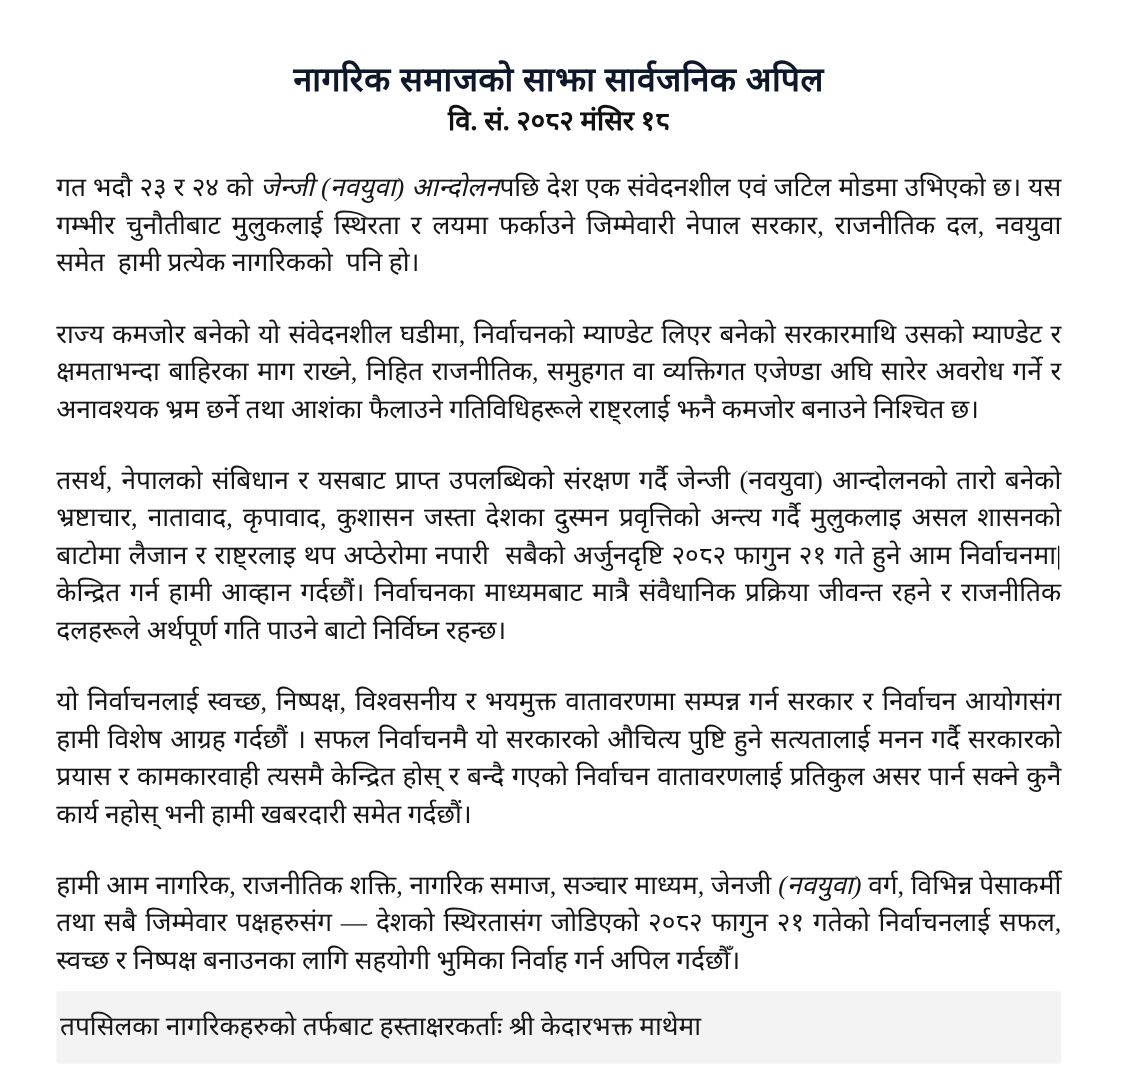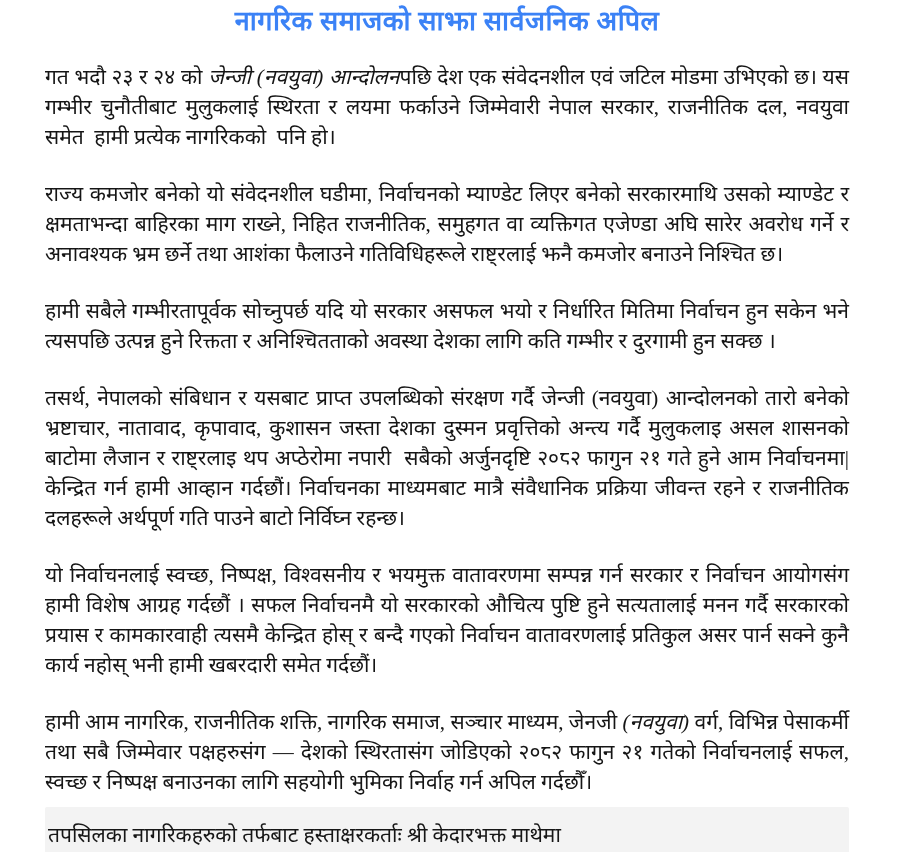--- a/index.html
+++ b/index.html
@@ -58,25 +58,25 @@
     font-size: 21px;
     line-height: 28px;
     text-align: left;
     border-radius: 2px;
   }
 </style>
 </head>
 <body>
 
 <main class="page">
-  <h1 class="doc-title" style="color: #3b82f6;">नागरिक समाजको साझा सार्वजनिक अपिल</h1>
+  <h1 class="doc-title" style="color: #0f172a; margin-top: 43px;">नागरिक समाजको साझा सार्वजनिक अपिल</h1>
+  <div class="doc-subtitle">वि. सं. २०८२ मंसिर १८</div>
 
   <section class="body-text">
       <p class="para"><span>गत भदौ २३ र २४ को </span><span class="italic">जेन्जी (नवयुवा) आन्दोलन</span><span>पछि देश एक संवेदनशील एवं जटिल मोडमा उभिएको छ। यस गम्भीर चुनौतीबाट मुलुकलाई स्थिरता र लयमा फर्काउने जिम्मेवारी नेपाल सरकार, राजनीतिक दल, नवयुवा समेत &nbsp;हामी प्रत्येक नागरिकको &nbsp;पनि हो।</span></p>
       <p class="para"><span>राज्य कमजोर बनेको यो संवेदनशील घडीमा, निर्वाचनको म्याण्डेट लिएर बनेको सरकारमाथि उसको म्याण्डेट र क्षमताभन्दा बाहिरका माग राख्ने, निहित राजनीतिक, समुहगत वा व्यक्तिगत एजेण्डा अघि सारेर अवरोध गर्ने र अनावश्यक भ्रम छर्ने तथा आशंका फैलाउने गतिविधिहरूले राष्ट्रलाई झनै कमजोर बनाउने निश्चित छ।</span></p>
-      <p class="para"><span>हामी सबैले गम्भीरतापूर्वक सोच्नुपर्छ यदि यो सरकार असफल भयो र निर्धारित मितिमा निर्वाचन हुन सकेन भने त्यसपछि उत्पन्न हुने रिक्तता र अनिश्चितताको अवस्था देशका लागि कति गम्भीर र दुरगामी हुन सक्छ ।</span></p>
       <p class="para"><span>तसर्थ, नेपालको संबिधान र यसबाट प्राप्त उपलब्धिको संरक्षण गर्दै जेन्जी (नवयुवा) आन्दोलनको तारो बनेको भ्रष्टाचार, नातावाद, कृपावाद, कुशासन जस्ता देशका दुस्मन प्रवृत्तिको अन्त्य गर्दै मुलुकलाइ असल शासनको बाटोमा लैजान र राष्ट्रलाइ थप अप्ठेरोमा नपारी &nbsp;सबैको अर्जुनदृष्टि २०८२ फागुन २१ गते हुने आम निर्वाचनमा</span><span class="caret">|</span><span> केन्द्रित गर्न हामी आव्हान गर्दछौं। निर्वाचनका माध्यमबाट मात्रै संवैधानिक प्रक्रिया जीवन्त रहने र राजनीतिक दलहरूले अर्थपूर्ण गति पाउने बाटो निर्विघ्न रहन्छ।</span></p>
       <p class="para"><span>यो निर्वाचनलाई स्वच्छ, निष्पक्ष, विश्वसनीय र भयमुक्त वातावरणमा सम्पन्न गर्न सरकार र निर्वाचन आयोगसंग हामी विशेष आग्रह गर्दछौं । सफल निर्वाचनमै यो सरकारको औचित्य पुष्टि हुने सत्यतालाई मनन गर्दै सरकारको प्रयास र कामकारवाही त्यसमै केन्द्रित होस् र बन्दै गएको निर्वाचन वातावरणलाई प्रतिकुल असर पार्न सक्ने कुनै कार्य नहोस् भनी हामी खबरदारी समेत गर्दछौं।</span></p>
       <p class="para"><span>हामी आम नागरिक, राजनीतिक शक्ति, नागरिक समाज, सञ्चार माध्यम, जेनजी </span><span class="italic">(नवयुवा)</span><span> वर्ग, विभिन्न पेसाकर्मी तथा सबै जिम्मेवार पक्षहरुसंग — देशको स्थिरतासंग जोडिएको २०८२ फागुन २१ गतेको निर्वाचनलाई सफल, स्वच्छ र निष्पक्ष बनाउनका लागि सहयोगी भुमिका निर्वाह गर्न अपिल गर्दछौँ।</span></p>
     </section>
 
   <div class="signature-line" style="background: rgb(243, 243, 243);">तपसिलका नागरिकहरुको तर्फबाट हस्ताक्षरकर्ताः श्री केदारभक्त माथेमा</div>
 </main>
 
 </body></html>

